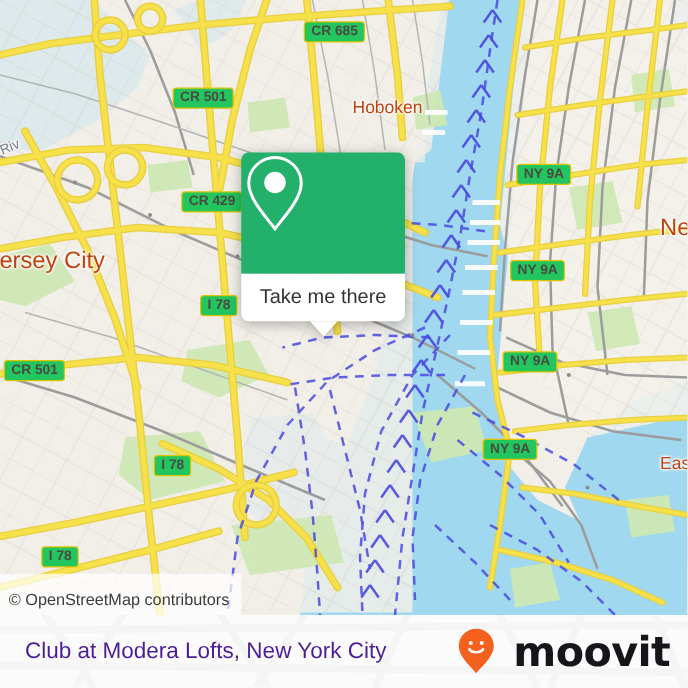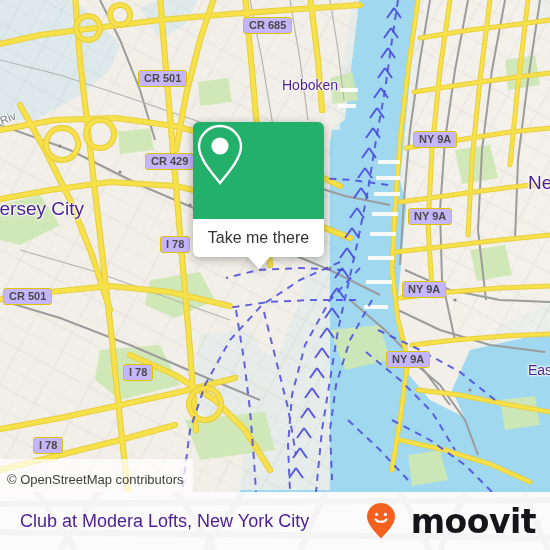--- a/index.html
+++ b/index.html
@@ -9,31 +9,31 @@
     background:#fff;
   }
   #app{position:relative;width:550px;height:550px;overflow:hidden;}
 
   
   .map{position:absolute;left:0;top:0;width:550px;height:492px;overflow:hidden;background:#f2efe9;}
   .map svg{position:absolute;left:0;top:0;}
 
   
   .place-label{
-    position:absolute;color:#4c1d95;font-size:19px;
+    position:absolute;color:#c2410c;font-size:19px;
     font-family:"Liberation Sans", sans-serif;
     white-space:nowrap;pointer-events:none;
     text-shadow:0 0 3px #fff,0 0 3px #fff,0 0 2px #fff,0 0 2px #fff;
   }
   .place-label.sm{font-size:14px;}
   .place-label.river{font-size:11px;color:#7a7a86;}
 
   
   .shield{
-    position:absolute;background:#c4b5fd;border:1px solid #e0c300;
+    position:absolute;background:#22c55e;border:1px solid #e0c300;
     border-radius:3px;color:#4a4a42;font-size:11px;font-weight:bold;
     padding:1px 5px 2px 5px;line-height:12px;white-space:nowrap;
     font-family:"Liberation Sans", sans-serif;
   }
 
   
   .attribution{
     position:absolute;left:0;bottom:0;
     background:rgba(255,255,255,0.72);
     color:#3d3d3d;font-size:13px;line-height:20px;

